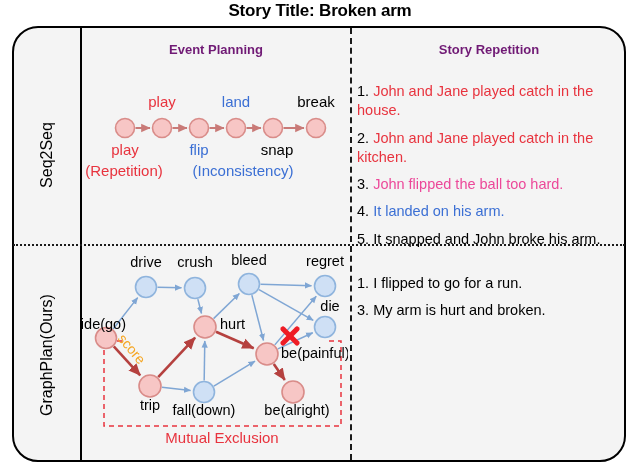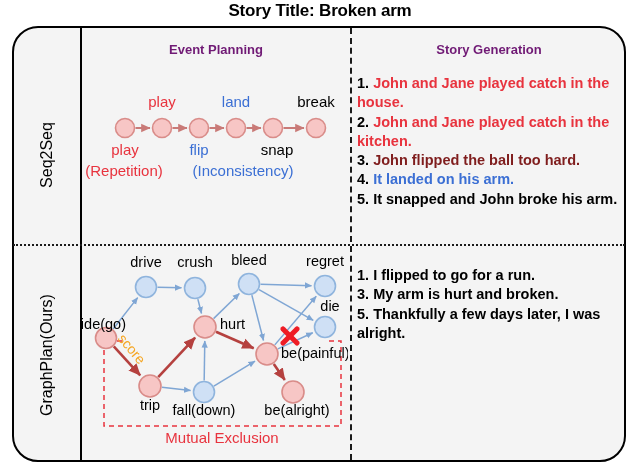--- a/index.html
+++ b/index.html
@@ -60,40 +60,40 @@
   #row-seq2seq{left:-12px;top:145px;width:120px;height:20px;}
   #row-graphplan{left:-32px;top:345px;width:160px;height:20px;}
 
   
   .story{
     position:absolute;left:357px;width:268px;
     font-size:14.5px;color:#000;line-height:1.33;
   }
   #story-top{top:74px;}
   #story-bottom{top:266px;}
-  .story p{margin:0 0 0 0;font-weight:bold;}
+  .story p{margin:8px 0 0 0;}
   .s-black{color:#000;}
 
   
   svg{display:block;}
 </style>
 </head>
 <body>
 
 <div id="root">
 
   <div class="title">Story Title: Broken arm</div>
 
   <div class="frame"></div>
   <div class="vline"></div>
   <div class="hdot"></div>
   <div class="vdash"></div>
 
   <div class="colhead" id="head-event">Event Planning</div>
-  <div class="colhead" id="head-story">Story Generation</div>
+  <div class="colhead" id="head-story">Story Repetition</div>
 
   <div class="rowlabel" id="row-seq2seq">Seq2Seq</div>
   <div class="rowlabel" id="row-graphplan">GraphPlan(Ours)</div>
 
   <svg id="svg-seq2seq" style="position:absolute;left:82px;top:60px;" width="266" height="182" viewBox="82 60 266 182">
       <defs>
         <marker id="arrow-red" viewBox="0 0 10 10" refX="8.5" refY="5" markerWidth="5.2" markerHeight="5.2" orient="auto-start-reverse">
           <path d="M 0 1 L 9 5 L 0 9 z" fill="#b5413f"></path>
         </marker>
         <marker id="arrow-blue" viewBox="0 0 10 10" refX="8.5" refY="5" markerWidth="5.2" markerHeight="5.2" orient="auto-start-reverse">
@@ -179,24 +179,23 @@
       <g stroke="#ee1c25" stroke-width="5.2" stroke-linecap="round">
         <line x1="283" y1="329" x2="297" y2="343"></line>
         <line x1="297" y1="329" x2="283" y2="343"></line>
       </g>
       <text x="222" y="443" fill="#e8333e" text-anchor="middle" font-size="15px" font-family="&quot;Liberation Sans&quot;, sans-serif">Mutual Exclusion</text>
     </svg>
 
   <div class="story" id="story-top">
       <p><span class="s-black">1. </span><span style="color: rgb(232, 51, 62);">John and Jane played catch in the house.</span></p>
       <p><span class="s-black">2. </span><span style="color: rgb(232, 51, 62);">John and Jane played catch in the kitchen.</span></p>
-      <p><span class="s-black">3. </span><span style="color: #7f1d1d;">John flipped the ball too hard.</span></p>
+      <p><span class="s-black">3. </span><span style="color: #ec4899;">John flipped the ball too hard.</span></p>
       <p><span class="s-black">4. </span><span style="color: rgb(59, 111, 212);">It landed on his arm.</span></p>
       <p><span class="s-black">5. </span><span style="color: rgb(0, 0, 0);">It snapped and John broke his arm.</span></p>
     </div>
 
   <div class="story" id="story-bottom">
       <p><span class="s-black">1. </span><span style="color: rgb(0, 0, 0);">I flipped to go for a run.</span></p>
       <p><span class="s-black">3. </span><span style="color: rgb(0, 0, 0);">My arm is hurt and broken.</span></p>
-      <p><span class="s-black">5. </span><span style="color: rgb(0, 0, 0);">Thankfully a few days later, I was alright.</span></p>
     </div>
 
 </div>
 
 </body></html>

